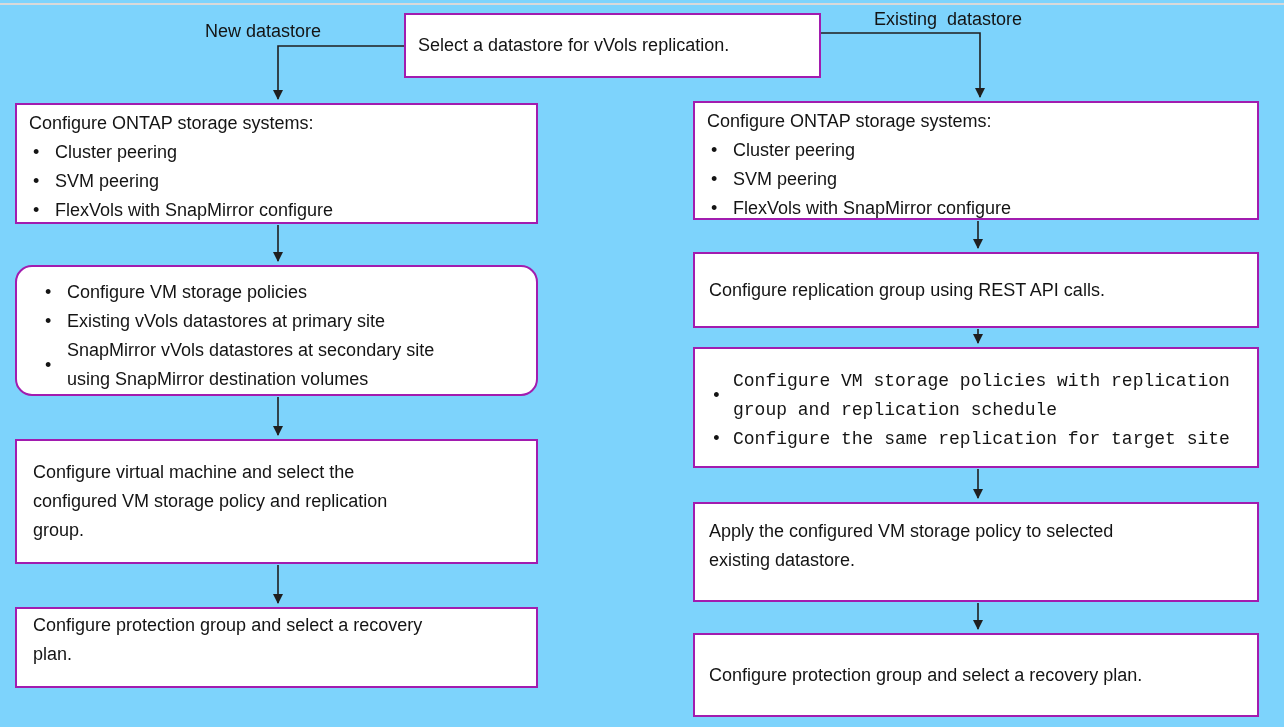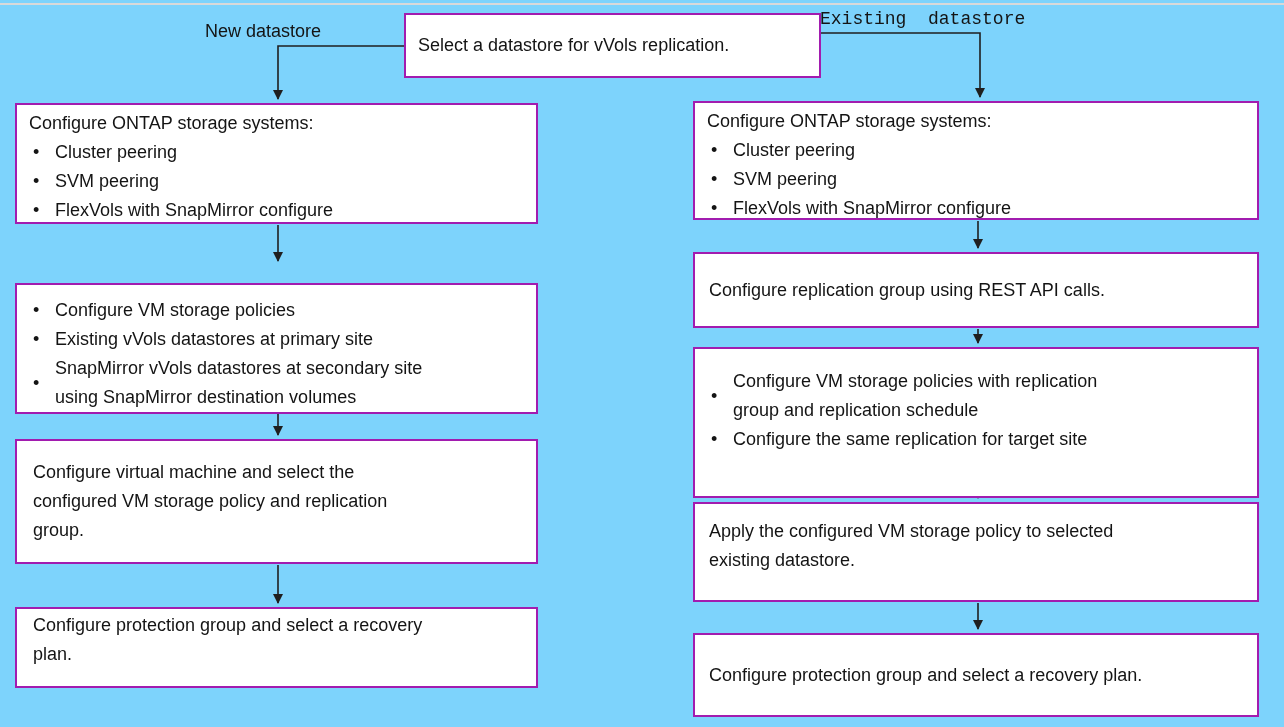--- a/index.html
+++ b/index.html
@@ -23,39 +23,39 @@
     pointer-events: none;
   }
   .branch-label {
     position: absolute;
     font-size: 18px;
     line-height: 22px;
     white-space: pre;
     color: #141414;
   }
   .label-new { left: 205px; top: 20px; }
-  .label-existing { left: 820px; top: 8px; font-family: Liberation Mono, monospace; }
+  .label-existing { left: 874px; top: 8px; }
   .node {
     position: absolute;
     box-sizing: border-box;
     border: 2px solid #a21caf;
     background: #ffffff;
     font-size: 18px;
     line-height: 29px;
   }
   .node .txt { white-space: pre-line; }
   .v-center { display: flex; align-items: center; }
   .node-title { left: 404px; top: 13px; width: 417px; height: 65px; padding-left: 12px; }
   .node-l1 { left: 15px;  top: 103px; width: 523px; height: 121px; padding: 4px 8px 0 12px; }
-  .node-l2 { left: 15px;  top: 283px; width: 523px; height: 131px; padding: 11px 8px 0 12px; }
+  .node-l2 { left: 15px;  top: 265px; width: 523px; height: 131px; padding: 11px 8px 0 24px; border-radius: 17px; }
   .node-l3 { left: 15px;  top: 439px; width: 523px; height: 125px; padding: 17px 8px 0 16px; }
   .node-l4 { left: 15px;  top: 607px; width: 523px; height: 81px;  padding: 0 8px 16px 16px; }
   .node-r1 { left: 693px; top: 101px; width: 566px; height: 119px; padding: 4px 8px 0 12px; }
   .node-r2 { left: 693px; top: 252px; width: 566px; height: 76px;  padding: 0 8px 0 14px; }
-  .node-r3 { left: 693px; top: 347px; width: 566px; height: 151px; padding: 18px 8px 0 12px; }
+  .node-r3 { left: 693px; top: 347px; width: 566px; height: 121px; padding: 18px 8px 0 12px; font-family: Liberation Mono, monospace; }
   .node-r4 { left: 693px; top: 502px; width: 566px; height: 100px; padding: 0 8px 12px 14px; }
   .node-r5 { left: 693px; top: 633px; width: 566px; height: 84px;  padding: 0 8px 0 14px; }
   .bullet {
     display: flex;
     align-items: center;
   }
   .bullet::before {
     content: "\2022";
     flex: 0 0 22px;
     margin-left: 4px;

